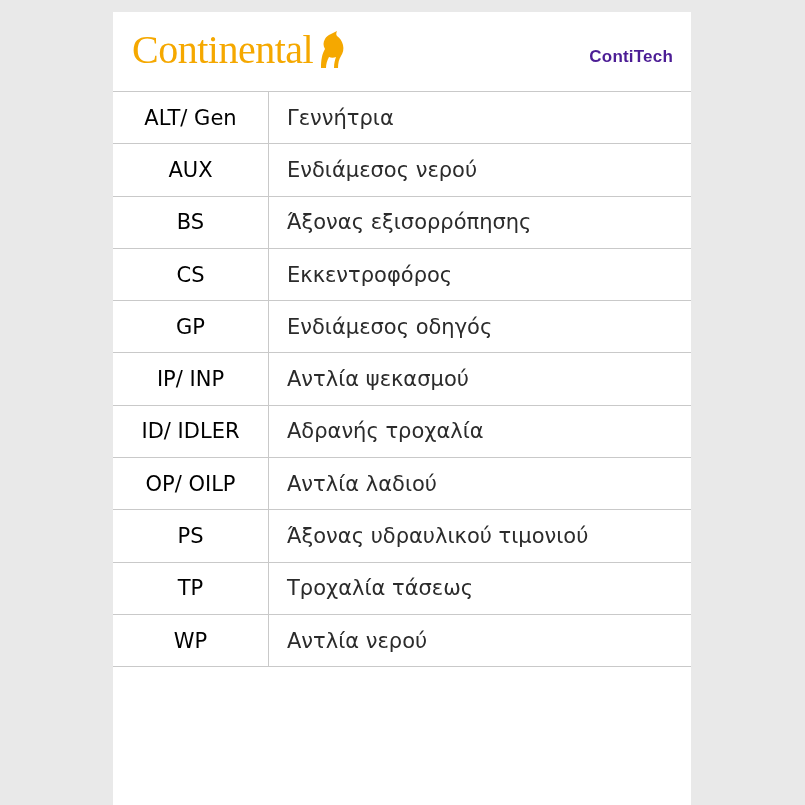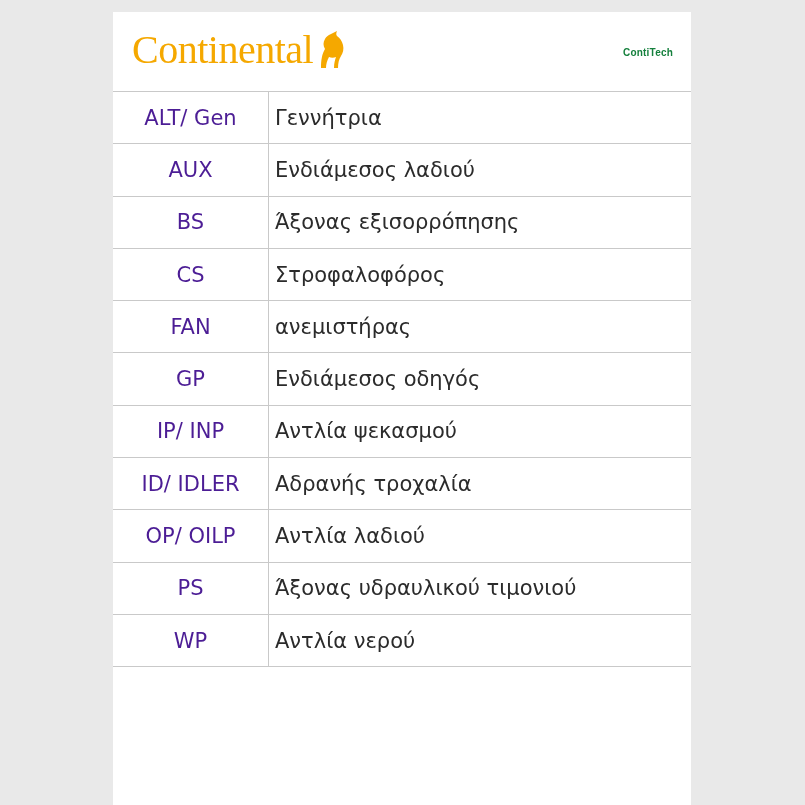--- a/index.html
+++ b/index.html
@@ -66,23 +66,23 @@
     margin-left: 2px;
     width: 34px;
     height: 40px;
     position: relative;
   }
 
   .brand-sub {
     position: absolute;
     right: 18px;
     top: 35px;
-    font-size: 10px;
+    font-size: 17px;
     font-weight: bold;
-    color: #15803d;
+    color: #4c1d95;
     letter-spacing: 0.2px;
   }
 
   
   .table {
     width: 100%;
     border-collapse: collapse;
     table-layout: fixed;
   }
 
@@ -94,28 +94,28 @@
     border-bottom: 1px solid #c9c9c9;
     padding: 0;
     vertical-align: middle;
     height: 51.3px;
   }
 
   td.abbr {
     width: 155px;
     text-align: center;
     font-size: 21px;
-    color: #4c1d95;
+    color: #000000;
     border-right: 1px solid #c9c9c9;
     font-family: "DejaVu Sans", sans-serif;
     white-space: nowrap;
   }
 
   td.desc {
-    padding-left: 6px;
+    padding-left: 18px;
     font-size: 21px;
     color: #2b2b2b;
     font-family: "DejaVu Sans", sans-serif;
     white-space: nowrap;
     overflow: hidden;
   }
 
   .row-last td {
     border-bottom: 1px solid #c9c9c9;
   }
@@ -139,33 +139,29 @@
     </div>
 
     <table class="table">
       <tbody>
         <tr>
           <td class="abbr">ALT/ Gen</td>
           <td class="desc">Γεννήτρια</td>
         </tr>
         <tr>
           <td class="abbr">AUX</td>
-          <td class="desc">Ενδιάμεσος λαδιού</td>
+          <td class="desc">Ενδιάμεσος νερού</td>
         </tr>
         <tr>
           <td class="abbr">BS</td>
           <td class="desc">Άξονας εξισορρόπησης</td>
         </tr>
         <tr>
           <td class="abbr">CS</td>
-          <td class="desc">Στροφαλοφόρος</td>
-        </tr>
-        <tr>
-          <td class="abbr">FAN</td>
-          <td class="desc">ανεμιστήρας</td>
+          <td class="desc">Εκκεντροφόρος</td>
         </tr>
         <tr>
           <td class="abbr">GP</td>
           <td class="desc">Ενδιάμεσος οδηγός</td>
         </tr>
         <tr>
           <td class="abbr">IP/ INP</td>
           <td class="desc">Αντλία ψεκασμού</td>
         </tr>
         <tr>
@@ -173,20 +169,24 @@
           <td class="desc">Αδρανής τροχαλία</td>
         </tr>
         <tr>
           <td class="abbr">OP/ OILP</td>
           <td class="desc">Αντλία λαδιού</td>
         </tr>
         <tr>
           <td class="abbr">PS</td>
           <td class="desc">Άξονας υδραυλικού τιμονιού</td>
         </tr>
+        <tr>
+          <td class="abbr">TP</td>
+          <td class="desc">Τροχαλία τάσεως</td>
+        </tr>
         <tr class="row-last">
           <td class="abbr">WP</td>
           <td class="desc">Αντλία νερού</td>
         </tr>
       </tbody>
     </table>
 
   </div>
 </div>
 

